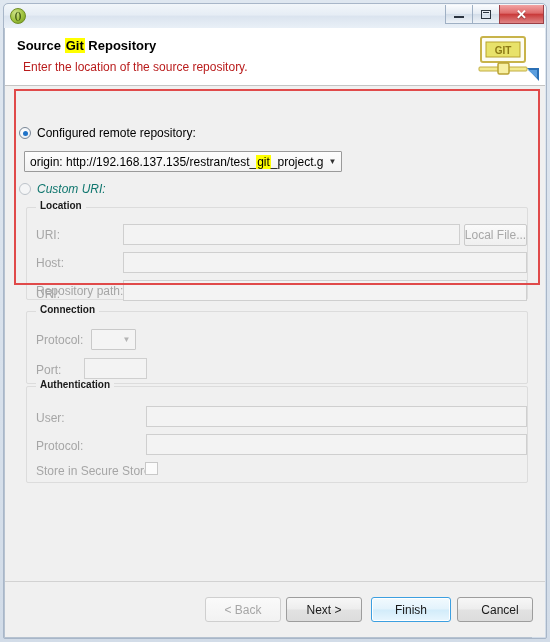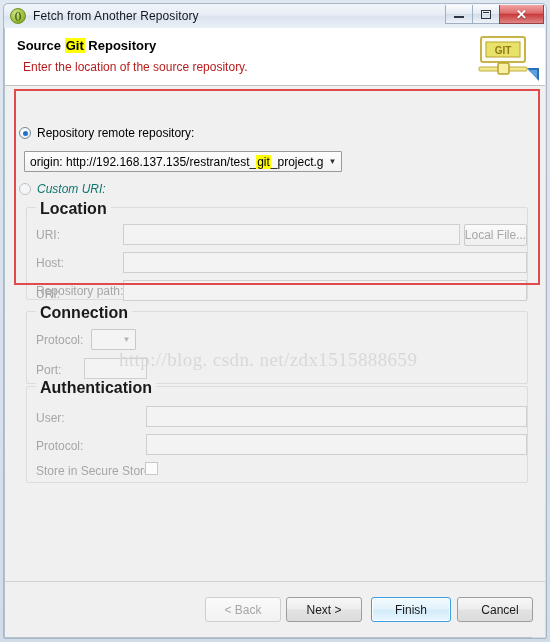--- a/index.html
+++ b/index.html
@@ -228,21 +228,21 @@
     position: absolute;
     border: 1px solid #dcdcdc;
     box-sizing: border-box;
     border-radius: 2px;
   }
   .group-title {
     position: absolute;
     top: -8px; left: 9px;
     background: #f0f0f0;
     padding: 0 4px;
-    font-size: 16px;
+    font-size: 10px;
     font-weight: bold;
     color: #1a1a1a;
     white-space: nowrap;
   }
 
   
   .field {
     position: absolute;
     background: #f3f3f3;
     border: 1px solid #cfcfcf;
@@ -337,21 +337,20 @@
   .btn-finish { left: 366px; width: 80px; }
   .btn-cancel { left: 452px; width: 76px; padding-left: 10px; }
 </style>
 </head>
 <body>
 
 <div class="window">
 
   <div class="titlebar">
     <div class="title-icon">()</div>
-    <div class="title-text">Fetch from Another Repository</div>
     <div class="win-buttons">
       <div class="winbtn min">
           <i class="glyph-min"></i>
         </div>
       <div class="winbtn max">
           <i class="glyph-max"></i>
         </div>
       <div class="winbtn close">
           <span class="glyph-close">✕</span>
         </div>
@@ -375,21 +374,21 @@
           <path d="M60 37 L72 37 L72 50 Z" fill="#2a6fb5"></path>
           <path d="M61 39 L70 39 L70 47 Z" fill="#5b9ede"></path>
         </svg>
       </div>
     </div>
 
     <div class="content">
 
       <div class="radio-row" style="left:14px; top:40px;">
         <span class="radio checked"></span>
-        <span class="lbl">Repository remote repository:</span>
+        <span class="lbl">Configured remote repository:</span>
       </div>
 
       <div class="combo" style="left:19px; top:65px; width:318px; height:21px;">
         <span class="combo-text"><span>origin: http://192.168.137.135/restran/test_</span><span class="hl">git</span><span>_project.git</span></span>
         <span class="combo-arrow">▼</span>
       </div>
 
       <div class="radio-row" style="left:14px; top:96px;">
         <span class="radio disabled"></span>
         <span class="lbl dis">Custom URI:</span>
@@ -413,21 +412,20 @@
         <span class="group-title">Connection</span>
       </div>
       <span class="flabel" style="left:31px; top:247px;">Protocol:</span>
       <div class="combo disabled" style="left:86px; top:243px; width:45px; height:21px;">
         <span class="combo-text"></span>
         <span class="combo-arrow">▼</span>
       </div>
       <span class="flabel" style="left:31px; top:277px;">Port:</span>
       <div class="field" style="left:79px; top:272px; width:63px; height:21px;"></div>
 
-      <div class="watermark" style="left:114px; top:263px;">http://blog. csdn. net/zdx1515888659</div>
 
       <div class="group" style="left:21px; top:300px; width:502px; height:97px;">
         <span class="group-title">Authentication</span>
       </div>
       <span class="flabel" style="left:31px; top:325px;">User:</span>
       <div class="field" style="left:141px; top:320px; width:381px; height:21px;"></div>
 
       <span class="flabel" style="left:31px; top:353px;">Protocol:</span>
       <div class="field" style="left:141px; top:348px; width:381px; height:21px;"></div>
 

